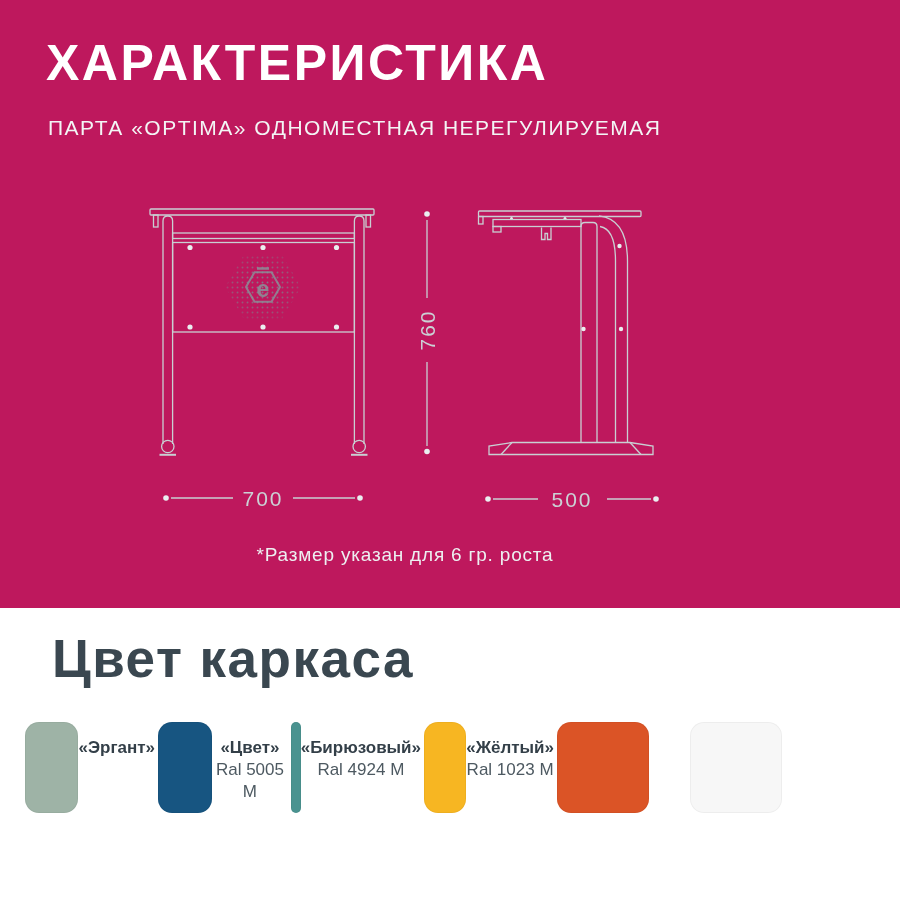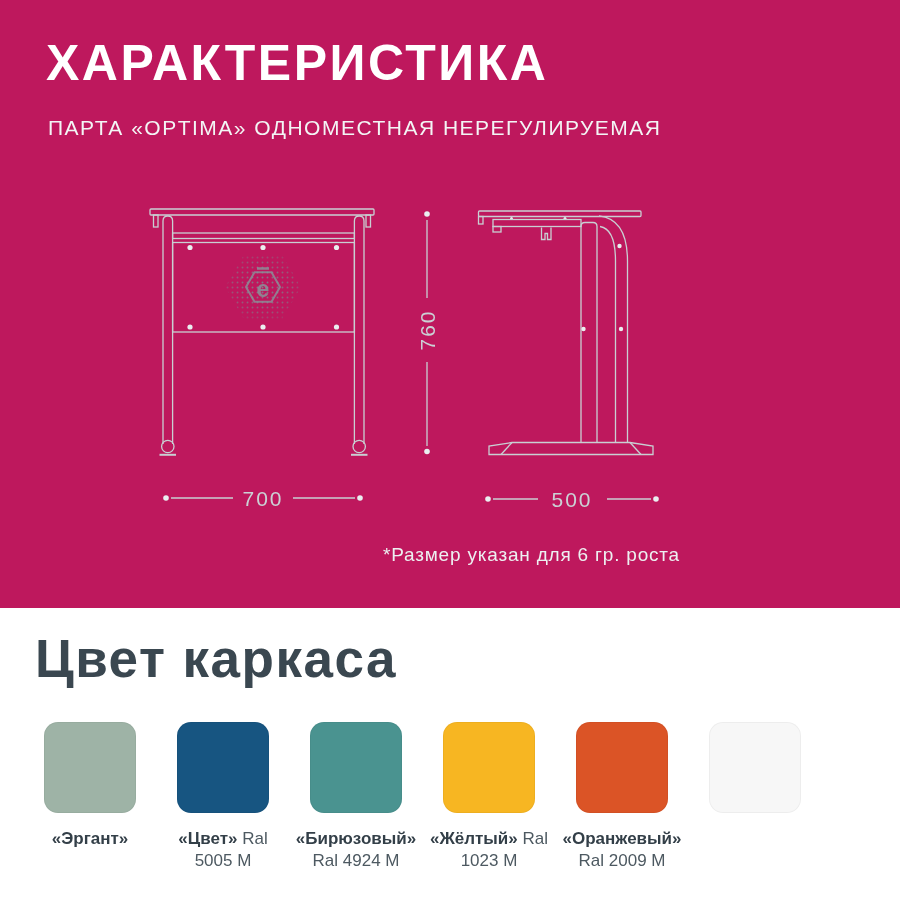--- a/index.html
+++ b/index.html
@@ -24,43 +24,43 @@
   .spec-subtitle {
     position: absolute; left: 48px; top: 116px;
     color: #F3F5F5;
     font-size: 21px; font-weight: 400;
     letter-spacing: 1.5px;
     white-space: nowrap;
   }
   .drawing-svg { position: absolute; left: 130px; top: 195px; }
   .footnote {
     position: absolute; left: 130px; top: 544px; width: 550px;
-    text-align: right;
+    text-align: center;
     color: #EDF0F1;
     font-size: 19px; letter-spacing: 0.8px;
   }
 
   
   .light-section { position: relative; width: 900px; height: 292px; background: #ffffff; }
   .colors-title {
-    padding: 21px 0 0 35px;
+    padding: 21px 0 0 52px;
     color: #3A4750;
     font-size: 53px; font-weight: 700;
     letter-spacing: 1.5px;
     line-height: 1.15;
   }
   .swatch-row {
     display: flex;
     margin-top: 32px;
     padding-left: 25px;
   }
   .swatch-col {
     width: 130px;
     margin-right: 3px;
-    display: flex; flex-direction: column; align-items: center;
+    display: flex; flex-direction: row; align-items: flex-start;
   }
   .swatch {
     width: 92px; height: 91px;
     border-radius: 14px;
     box-shadow: inset 0 0 0 1px rgba(0,0,0,0.04);
   }
   .swatch-label {
     margin-top: 15px;
     width: 130px;
     text-align: center;
@@ -212,24 +212,20 @@
         <div class="swatch-col">
           <div class="swatch" style="background: rgb(247, 182, 34);"></div>
           <div class="swatch-label">
             <span class="name">«Жёлтый»</span>
             <span class="ral">Ral 1023 M</span>
           </div>
         </div>
 
         <div class="swatch-col">
           <div class="swatch" style="background: rgb(219, 84, 38);"></div>
-          <div class="swatch-label">
-            <span class="name">«Оранжевый»</span>
-            <span class="ral">Ral 2009 M</span>
-          </div>
         </div>
 
         <div class="swatch-col">
           <div class="swatch" style="background: rgb(247, 247, 247);"></div>
         </div>
       </div>
   </section>
 
 </div>
 

